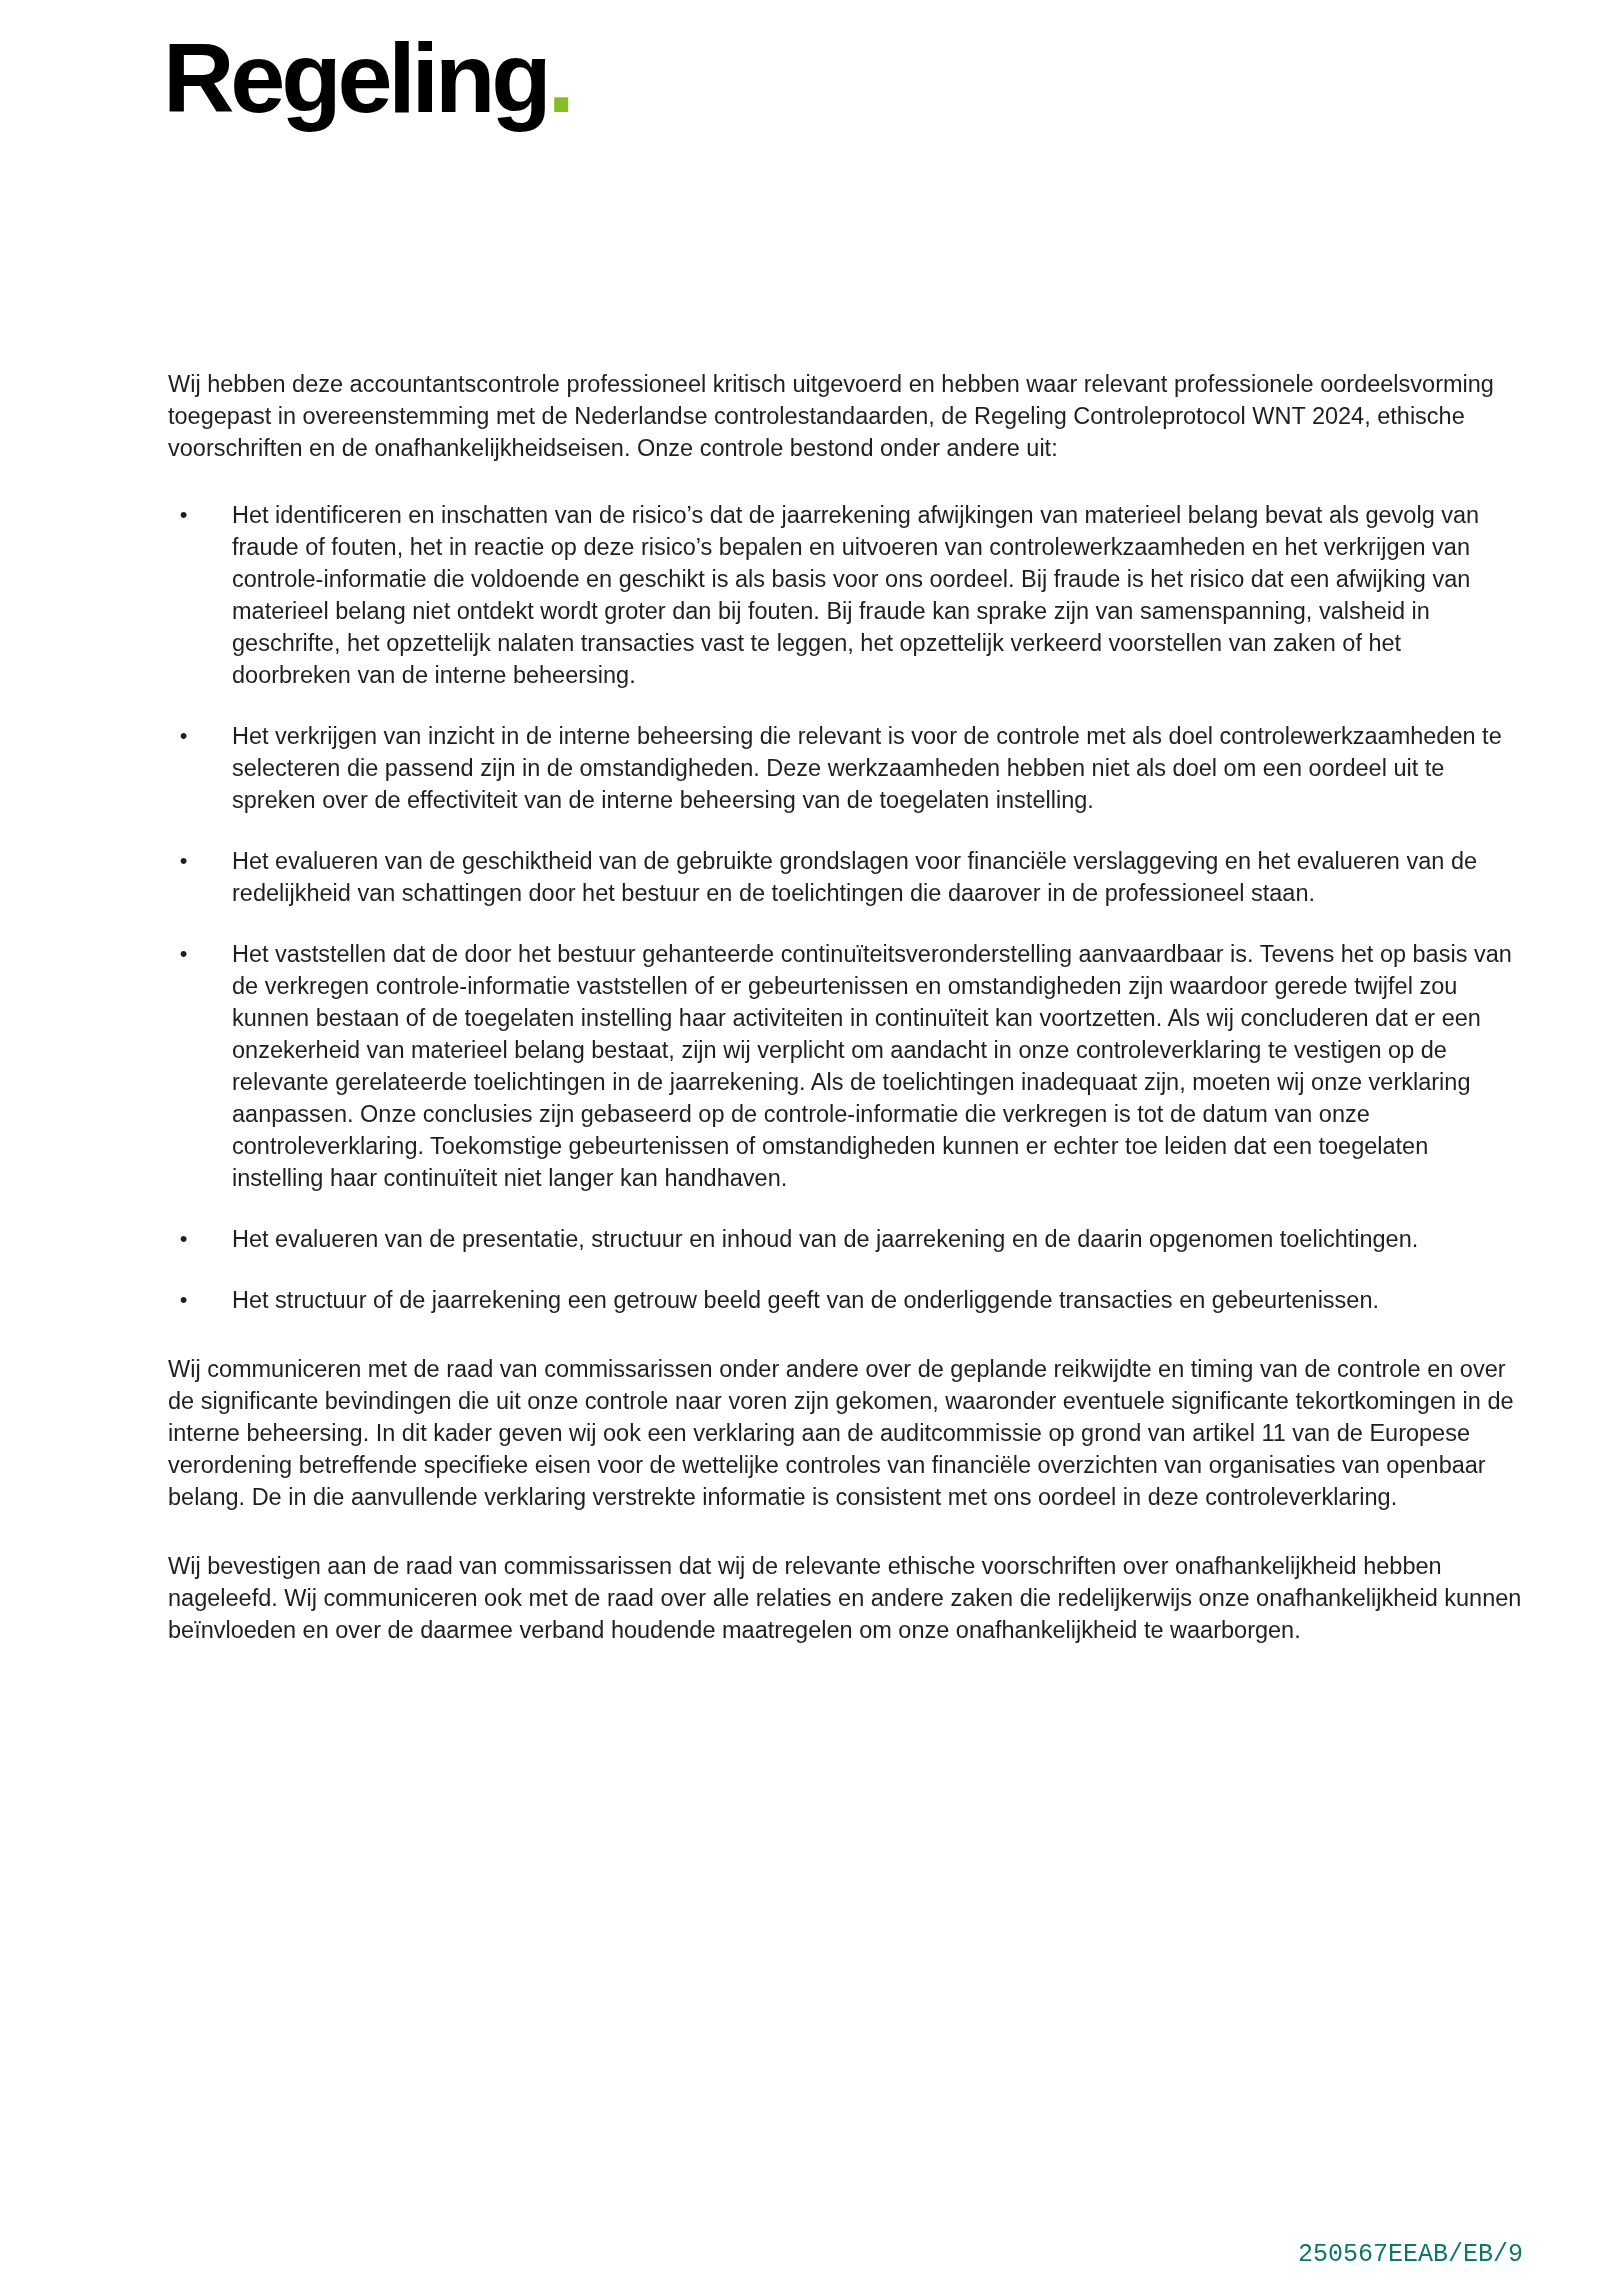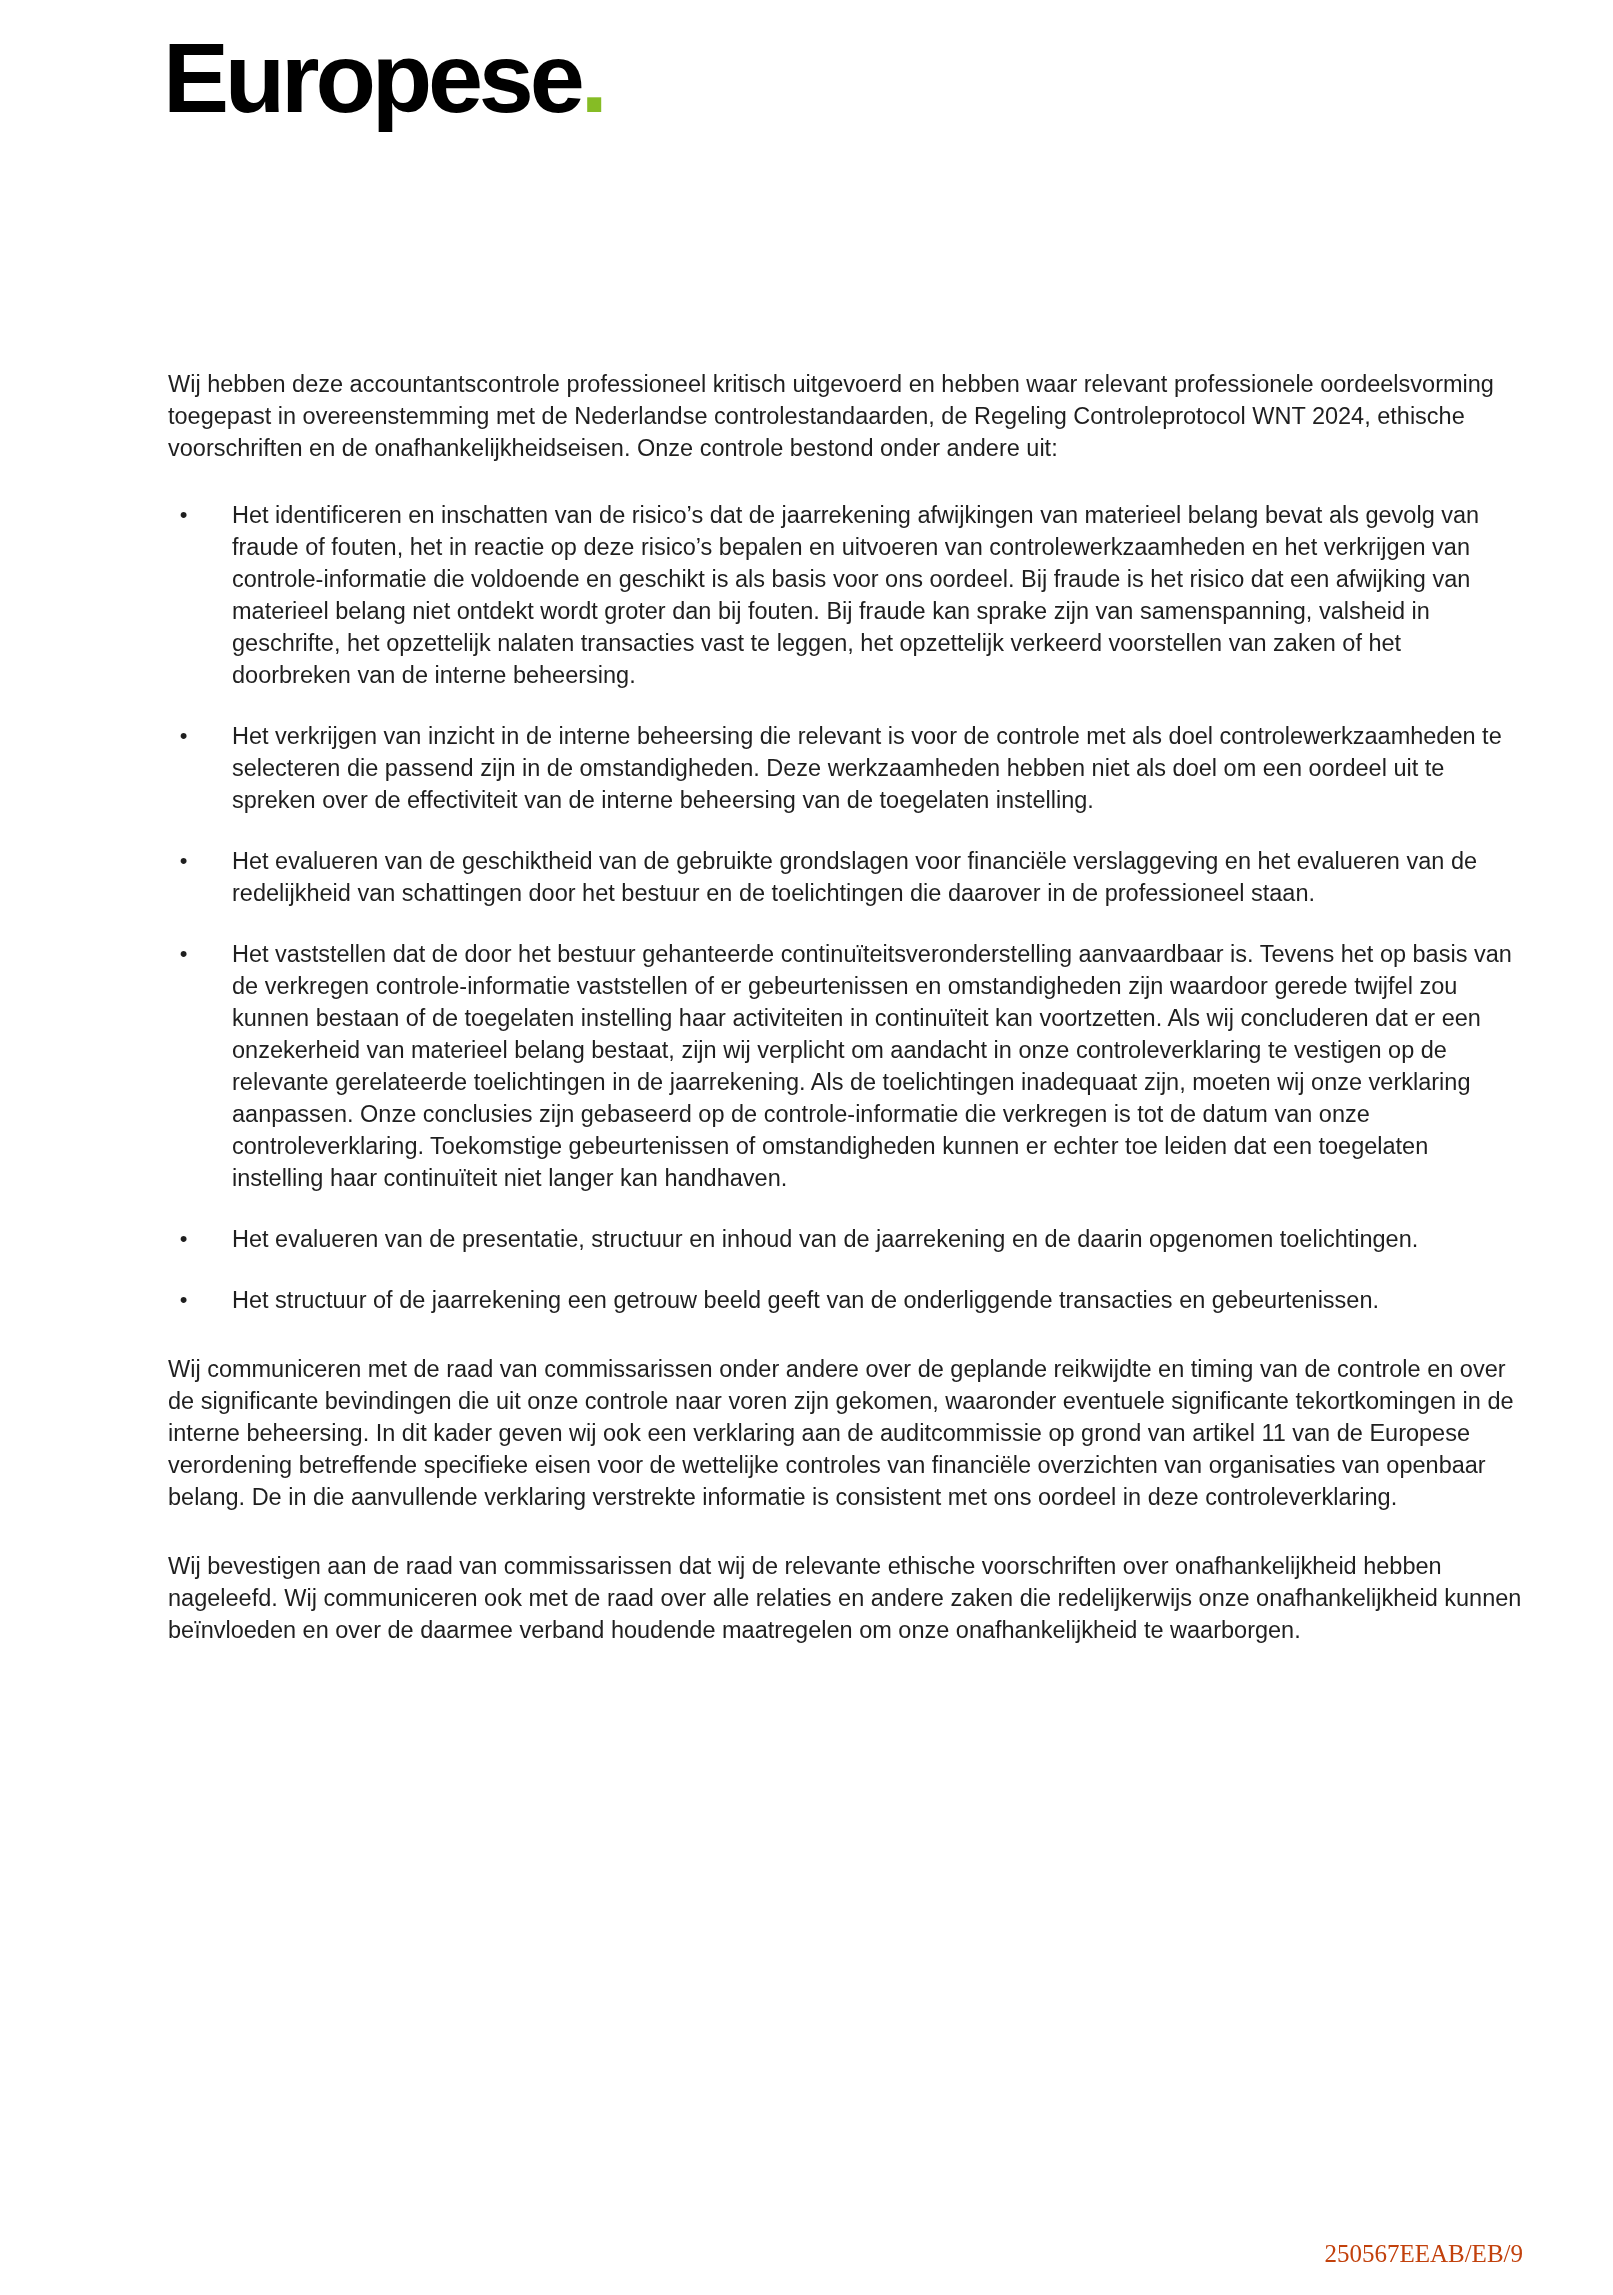--- a/index.html
+++ b/index.html
@@ -69,30 +69,30 @@
     margin-left: 7px;
   }
   .closing {
     margin-top: 37px !important;
   }
   .page-footer {
     position: absolute;
     top: 2240px;
     right: 91px;
     font-size: 25px;
-    color: #c2410c;
-    font-family: Liberation Serif, serif;
+    color: #0f766e;
+    font-family: Liberation Mono, monospace;
   }
 </style>
 </head>
 <body>
 
 <div class="page">
 
-  <header class="logo"><span>Europese</span><span class="dot">.</span></header>
+  <header class="logo"><span>Regeling</span><span class="dot">.</span></header>
 
   <main class="letter-body">
 
     <p class="intro">Wij hebben deze accountantscontrole professioneel kritisch uitgevoerd en hebben waar relevant professionele oordeelsvorming toegepast in overeenstemming met de Nederlandse controlestandaarden, de Regeling Controleprotocol WNT 2024, ethische voorschriften en de onafhankelijkheidseisen. Onze controle bestond onder andere uit:</p>
 
     <ul class="bullets">
       <li>
         <span class="marker">•</span>
         <span class="btext">Het identificeren en inschatten van de risico’s dat de jaarrekening afwijkingen van materieel belang bevat als gevolg van fraude of fouten, het in reactie op deze risico’s bepalen en uitvoeren van controlewerkzaamheden en het verkrijgen van controle-informatie die voldoende en geschikt is als basis voor ons oordeel. Bij fraude is het risico dat een afwijking van materieel belang niet ontdekt wordt groter dan bij fouten. Bij fraude kan sprake zijn van samenspanning, valsheid in geschrifte, het opzettelijk nalaten transacties vast te leggen, het opzettelijk verkeerd voorstellen van zaken of het doorbreken van de interne beheersing.</span>
       </li>

